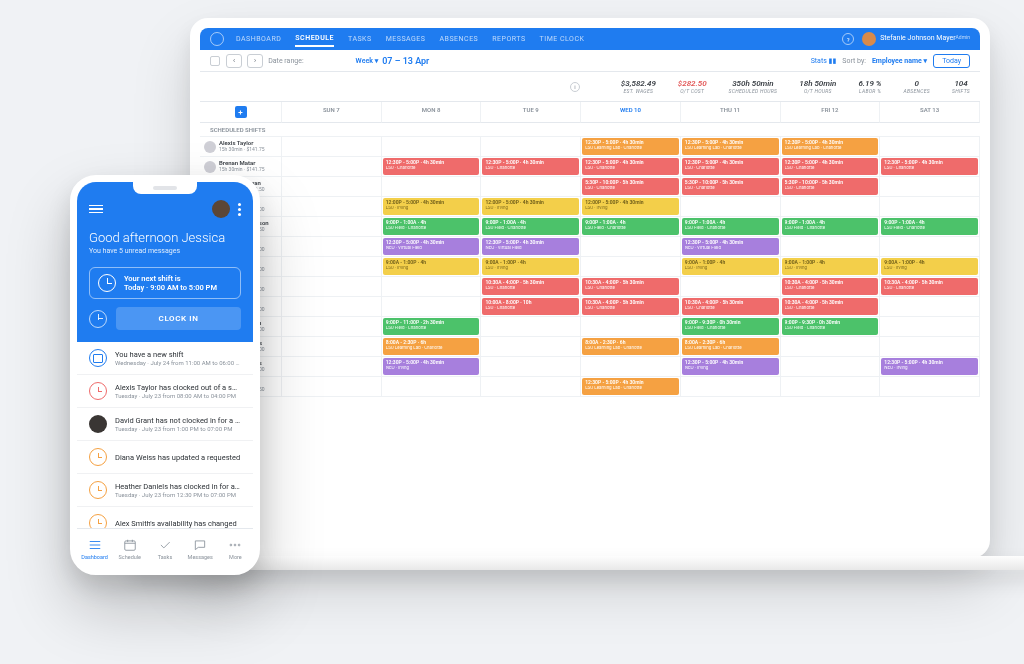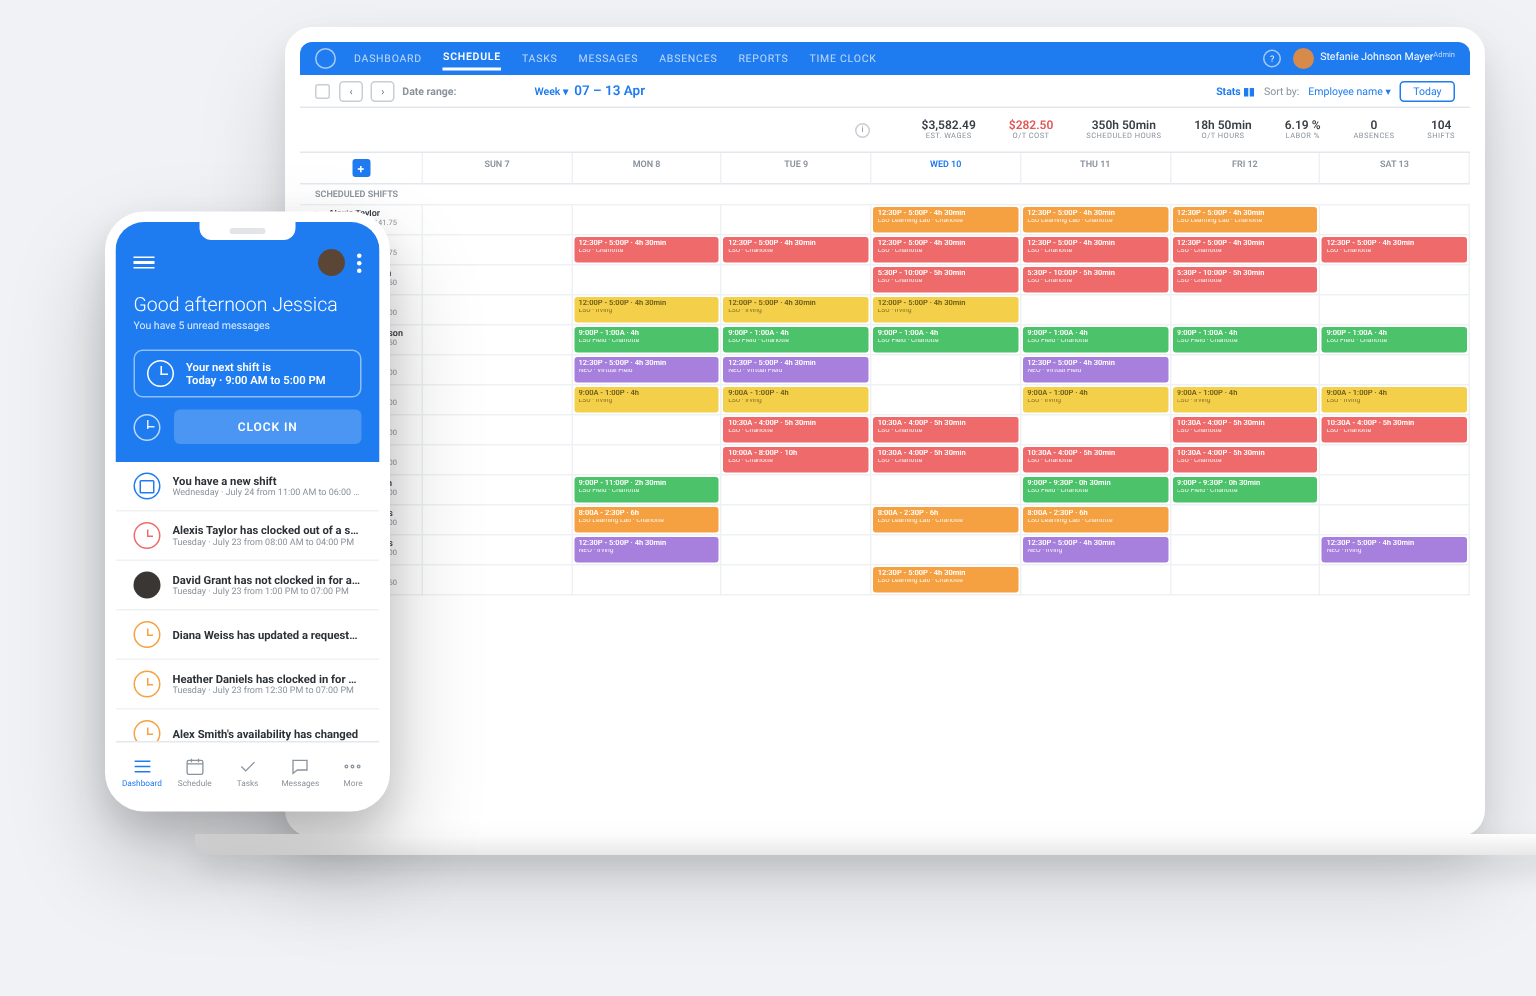--- a/index.html
+++ b/index.html
@@ -18,30 +18,30 @@
   .d-spacer { flex: 1; }
   .d-help { width: 12px; height: 12px; border: 1px solid rgba(255,255,255,.6); border-radius: 50%; display: flex; align-items: center; justify-content: center; font-size: 6px; margin-right: 8px; }
   .d-user { display: flex; align-items: center; font-size: 7px; }
   .d-avatar { width: 14px; height: 14px; border-radius: 50%; background: #d88a4a; margin-right: 4px; }
   .d-user-txt { display: flex; line-height: 1.1; }
   .d-user-txt .role { opacity: .7; font-size: 5px; }
 
   .d-toolbar { height: 22px; display: flex; align-items: center; padding: 0 10px; border-bottom: 1px solid #e4e8ed; background: #fff; font-size: 7px; }
   .d-chk { width: 10px; height: 10px; border: 1px solid #c9ced4; border-radius: 2px; margin-right: 6px; }
   .d-pill { border: 1px solid #c9ced4; border-radius: 3px; padding: 2px 6px; margin-right: 5px; color: #5e6770; }
-  .d-range-label { color: #8a929b; margin-right: 4px; font-weight: bold; }
+  .d-range-label { color: #8a929b; margin-right: 4px; }
   .d-range { color: #1f7cf0; font-weight: 600; margin-right: 4px; margin-left: 48px; }
   .d-date { color: #1f7cf0; font-size: 9px; font-weight: 600; }
   .d-tb-right { margin-left: auto; display: flex; align-items: center; gap: 6px; }
   .d-sort-label { color: #8a929b; }
-  .d-sort-val { color: #1f7cf0; font-weight: 400; }
+  .d-sort-val { color: #1f7cf0; font-weight: 700; }
   .d-today { border: 1px solid #1f7cf0; color: #1f7cf0; border-radius: 3px; padding: 2px 8px; }
 
   .d-stats { height: 30px; display: flex; align-items: center; justify-content: flex-end; padding: 0 10px; border-bottom: 1px solid #e4e8ed; gap: 22px; }
-  .d-stat { text-align: center; line-height: 1.2; }
+  .d-stat { text-align: center; line-height: 1.2; font-style: italic; }
   .d-stat .v { font-size: 8px; font-weight: 600; color: #3a3f45; }
   .d-stat .v.red { color: #e25757; }
   .d-stat .l { font-size: 5px; color: #8a929b; text-transform: uppercase; letter-spacing: .3px; }
   .d-info-icon { width: 10px; height: 10px; border: 1px solid #c9ced4; border-radius: 50%; display: flex; align-items: center; justify-content: center; font-size: 6px; color: #8a929b; margin-right: auto; margin-left: 360px; }
 
   .d-grid { display: grid; grid-template-columns: 82px repeat(7, 1fr); font-size: 6px; }
   .d-hcell { border-bottom: 1px solid #e4e8ed; border-right: 1px solid #eef1f4; text-align: center; padding: 4px 0; color: #8a929b; font-weight: 600; }
   .d-hcell.today { color: #1f7cf0; }
   .d-add { display: flex; align-items: center; justify-content: center; }
   .d-add-btn { width: 12px; height: 12px; background: #1f7cf0; border-radius: 2px; color: #fff; display: flex; align-items: center; justify-content: center; font-size: 8px; }
@@ -59,21 +59,21 @@
   .d-shift .t { font-size: 5px; font-weight: 600; white-space: nowrap; overflow: hidden; }
   .d-shift .p { font-size: 4.5px; opacity: .9; white-space: nowrap; overflow: hidden; }
   .c-orange { background: #f5a142; }
   .c-red { background: #ef6b6b; }
   .c-green { background: #4cc26a; }
   .c-purple { background: #a77fdd; }
   .c-yellow { background: #f3cf4a; color: #6b5a18; }
   .c-yellow .p { opacity: .8; }
 
   
-  .phone { position: absolute; left: 70px; top: 141px; width: 190px; height: 400px; background: #fff; border-radius: 26px; box-shadow: 0 32px 64px rgba(0,0,0,.22), 0 12px 24px rgba(0,0,0,.12); border: 7px solid #fff; overflow: hidden; }
+  .phone { position: absolute; left: 70px; top: 175px; width: 190px; height: 400px; background: #fff; border-radius: 26px; box-shadow: 0 32px 64px rgba(0,0,0,.22), 0 12px 24px rgba(0,0,0,.12); border: 7px solid #fff; overflow: hidden; }
   .notch { position: absolute; top: 0; left: 50%; transform: translateX(-50%); width: 64px; height: 12px; background: #fff; border-radius: 0 0 8px 8px; z-index: 20; }
   .notch::after { content: ""; position: absolute; left: 50%; top: 4px; transform: translateX(-50%); width: 24px; height: 4px; background: #e2e4e8; border-radius: 3px; }
 
   .p-top { background: #1f7cf0; color: #fff; padding: 18px 12px 12px; }
   .p-bar { display: flex; align-items: center; justify-content: space-between; margin-bottom: 12px; }
   .p-menu-icon { display: flex; flex-direction: column; gap: 2px; cursor: pointer; }
   .p-menu-icon span { width: 14px; height: 1.5px; background: #fff; }
   .p-bar-right { display: flex; align-items: center; gap: 8px; }
   .p-ava { width: 18px; height: 18px; border-radius: 50%; background: #5b4636; }
   .p-dots { display: flex; flex-direction: column; gap: 2px; cursor: pointer; }
@@ -98,21 +98,21 @@
   .p-ic.cal { border: 1.5px solid #1f7cf0; }
   .p-ic.cal::before { content: ""; width: 8px; height: 7px; border: 1.2px solid #1f7cf0; border-radius: 1px; }
   .p-ic.clk { border: 1.5px solid #ef6b6b; position: relative; }
   .p-ic.clk::before { content: ""; position: absolute; left: 47%; top: 22%; width: 1.1px; height: 5px; background: #ef6b6b; }
   .p-ic.clk::after { content: ""; position: absolute; left: 47%; top: 47%; width: 4px; height: 1.1px; background: #ef6b6b; }
   .p-ic.clk-o { border: 1.5px solid #f5a142; position: relative; }
   .p-ic.clk-o::before { content: ""; position: absolute; left: 47%; top: 22%; width: 1.1px; height: 5px; background: #f5a142; }
   .p-ic.clk-o::after { content: ""; position: absolute; left: 47%; top: 47%; width: 4px; height: 1.1px; background: #f5a142; }
   .p-ic.av { background: #3a3634; }
   .p-itx { line-height: 1.2; overflow: hidden; }
-  .p-itx .t { font-size: 7.5px; font-weight: 700; color: #2c3136; white-space: nowrap; overflow: hidden; text-overflow: ellipsis; }
+  .p-itx .t { font-size: 7.5px; font-weight: 400; color: #2c3136; white-space: nowrap; overflow: hidden; text-overflow: ellipsis; }
   .p-itx .d { font-size: 6px; color: #8a929b; white-space: nowrap; overflow: hidden; text-overflow: ellipsis; }
 
   .p-tabbar { position: absolute; bottom: 0; left: 0; right: 0; height: 40px; background: #fff; border-top: 1px solid #e4e8ed; display: flex; }
   .p-tab { flex: 1; display: flex; flex-direction: column; align-items: center; justify-content: center; gap: 2px; cursor: pointer; }
   .p-tab .ic { width: 14px; height: 14px; display: flex; align-items: center; justify-content: center; }
   .p-tab .lb { font-size: 5.5px; color: #8a929b; }
   .p-tab.active .lb { color: #1f7cf0; }
   .p-tab svg { width: 14px; height: 14px; }
   .p-tab .stroke { stroke: #8a929b; fill: none; stroke-width: 1.5; }
   .p-tab.active .stroke { stroke: #1f7cf0; }
@@ -144,21 +144,21 @@
     </div>
 
     <div class="d-toolbar">
       <div class="d-chk"></div>
       <div class="d-pill">‹</div>
       <div class="d-pill">›</div>
       <span class="d-range-label">Date range:</span>
       <span class="d-range"><span>Week</span> ▾</span>
       <span class="d-date">07 – 13 Apr</span>
       <div class="d-tb-right">
-        <span style="color:#1f7cf0;font-weight:700"><span>Stats</span> ▮▮</span>
+        <span style="color:#1f7cf0;font-weight:400"><span>Stats</span> ▮▮</span>
         <span class="d-sort-label">Sort by:</span>
         <span class="d-sort-val"><span>Employee name</span> ▾</span>
         <span class="d-today">Today</span>
       </div>
     </div>
 
     <div class="d-stats">
       <div class="d-info-icon">i</div>
       <div id="stats-holder" style="display:contents"><div class="d-stat">
             <div class="v">$3,582.49</div>

